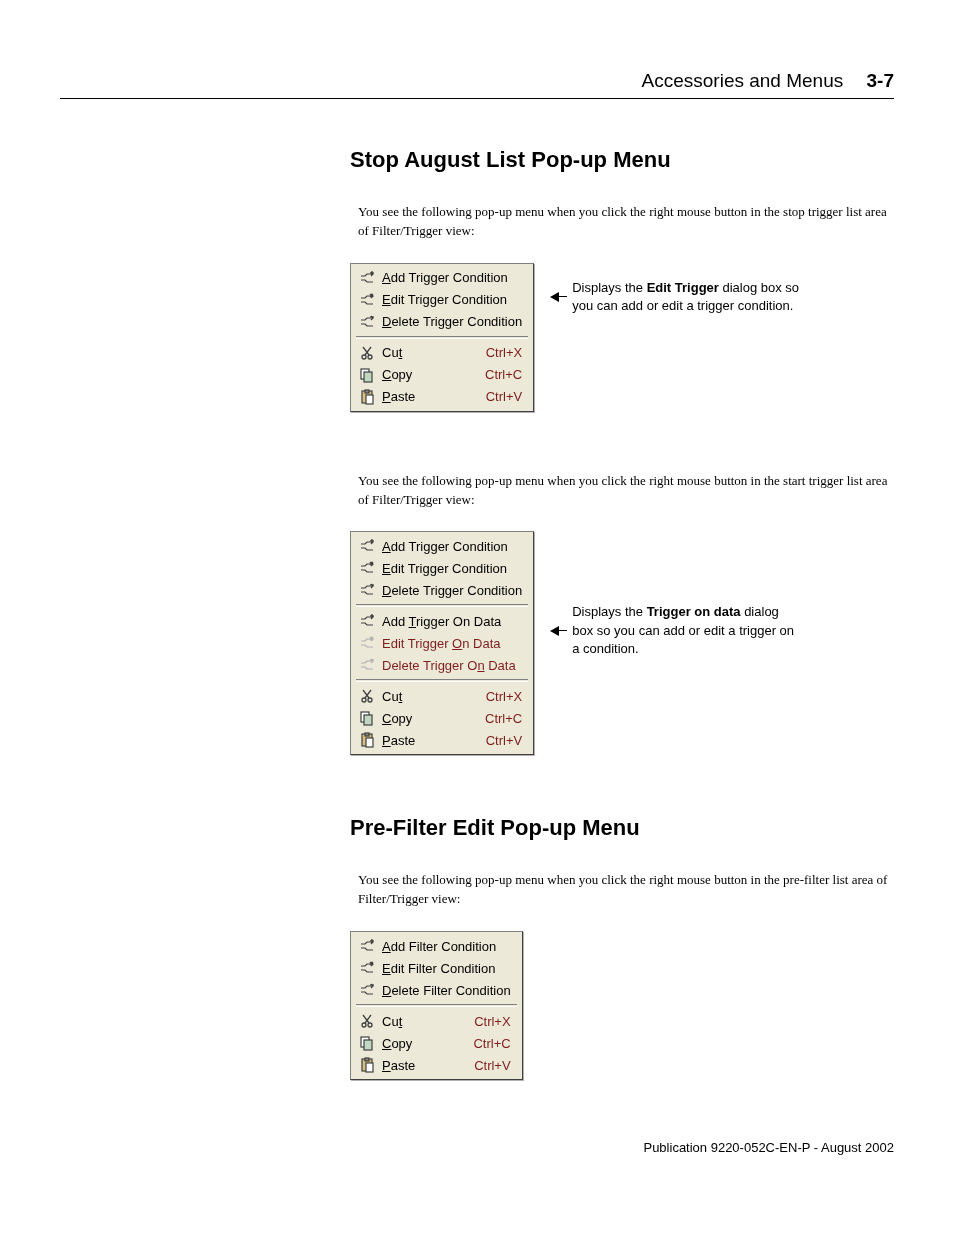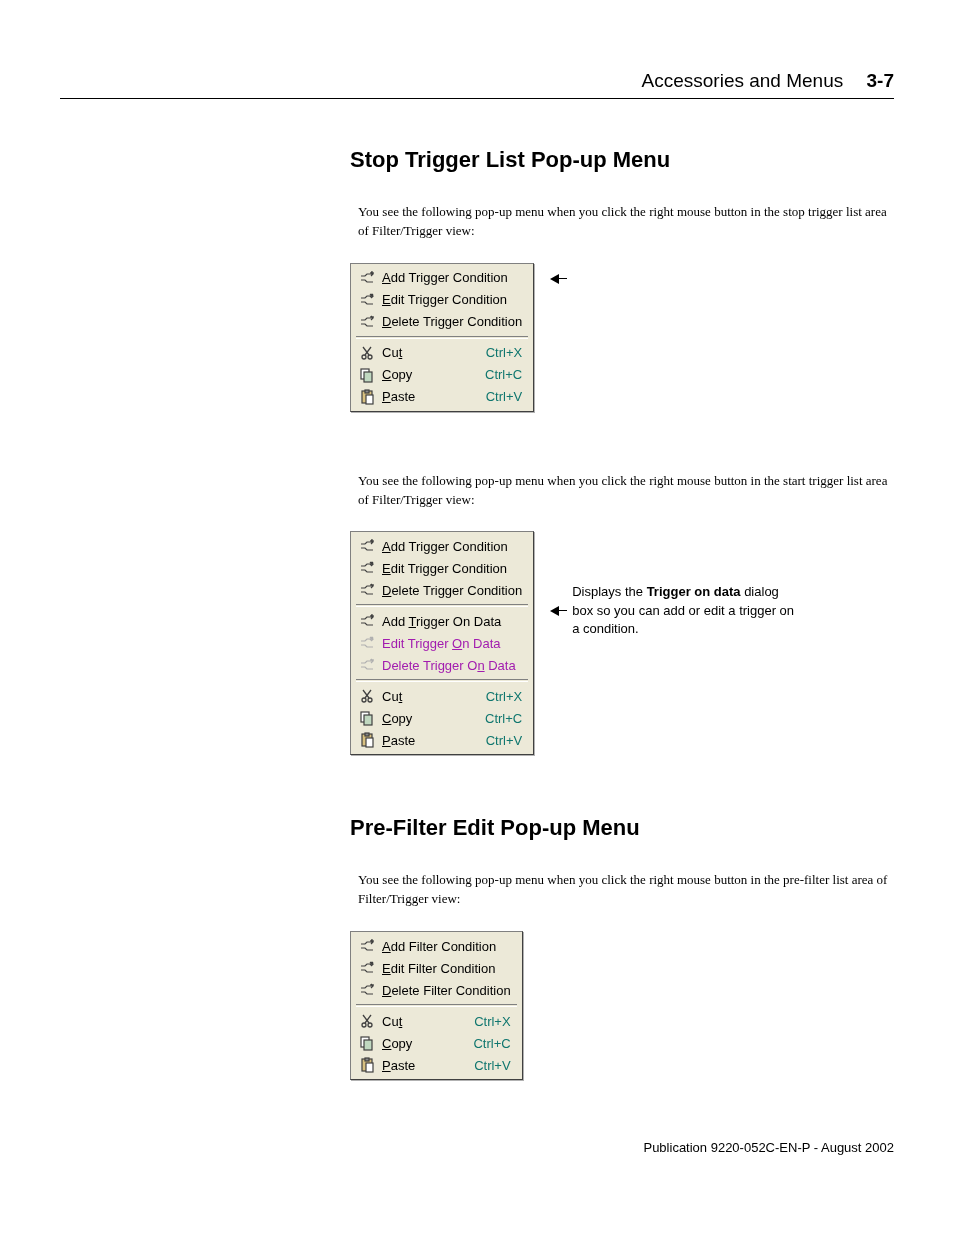--- a/index.html
+++ b/index.html
@@ -52,31 +52,31 @@
     font-family: Tahoma, Arial, sans-serif;
     font-size: 13px;
     color: #000;
   }
   .menu-item {
     display: flex;
     align-items: center;
     padding: 3px 8px 3px 4px;
     white-space: nowrap;
   }
-  .menu-item.disabled { color: #a21caf; }
+  .menu-item.disabled { color: #7f1d1d; }
   .menu-item .icon {
     width: 18px;
     height: 16px;
     margin-right: 6px;
     display: inline-flex;
     align-items: center;
     justify-content: center;
   }
   .menu-item .label { flex: 1; }
-  .menu-item .accel { margin-left: 30px; color: #0f766e; }
+  .menu-item .accel { margin-left: 30px; color: #7f1d1d; }
   .sep {
     height: 1px;
     margin: 3px 2px;
     border-top: 1px solid #808080;
     border-bottom: 1px solid #fff;
   }
   .u { text-decoration: underline; }
   .callout {
     font-size: 13px;
     line-height: 1.4;
@@ -113,21 +113,21 @@
 </head>
 <body>
 
 <div class="page">
   <div class="header-area">
     <span>Accessories and Menus</span>
     <span class="pg">3-7</span>
   </div>
 
   <div class="content" id="content">
-      <h2 class="section">Stop Trigger List Pop-up Menu</h2>
+      <h2 class="section">Stop August List Pop-up Menu</h2>
       <p class="body">You see the following pop-up menu when you click the right mouse button in the stop trigger list area of Filter/Trigger view:</p>
       <div class="fig-row">
         <div class="menu-box">
           <div class="menu-item">
             <span class="icon">
               <svg width="16" height="16" viewBox="0 0 16 16" stroke="#404040" fill="none" stroke-width="1.2">
       <path d="M2 6 L6 6 L8 4 L14 4"></path>
       <path d="M2 10 L6 10 L8 12 L14 12"></path>
       <polyline points="12,2 14,4 12,6" fill="none"></polyline>
       <line x1="11" y1="3" x2="15" y2="3"></line>
@@ -187,21 +187,21 @@
               <svg width="16" height="16" viewBox="0 0 16 16" stroke="#404040" fill="#d8c080" stroke-width="1.2">
       <rect x="3" y="2" width="10" height="12"></rect>
                 <rect x="6" y="1" width="4" height="3" fill="#888"></rect>
       <rect x="7" y="6" width="7" height="9" fill="#fff"></rect>
     </svg>
             </span>
             <span class="label"><span class="u">P</span>aste</span>
             <span class="accel">Ctrl+V</span>
           </div>
         </div>
-        <div class="callout" style="margin-left: 18px; margin-top: 16px;"><span class="arrow"></span></div>
+        <div class="callout" style="margin-left: 18px; margin-top: 16px;"><span class="arrow"></span><span>Displays the <b>Edit Trigger</b> dialog box so you can add or edit a trigger condition.</span></div>
       </div>
       <p class="body">You see the following pop-up menu when you click the right mouse button in the start trigger list area of Filter/Trigger view:</p>
       <div class="fig-row">
         <div class="menu-box">
           <div class="menu-item">
             <span class="icon">
               <svg width="16" height="16" viewBox="0 0 16 16" stroke="#404040" fill="none" stroke-width="1.2">
       <path d="M2 6 L6 6 L8 4 L14 4"></path>
       <path d="M2 10 L6 10 L8 12 L14 12"></path>
       <polyline points="12,2 14,4 12,6" fill="none"></polyline>
@@ -298,21 +298,21 @@
               <svg width="16" height="16" viewBox="0 0 16 16" stroke="#404040" fill="#d8c080" stroke-width="1.2">
       <rect x="3" y="2" width="10" height="12"></rect>
                 <rect x="6" y="1" width="4" height="3" fill="#888"></rect>
       <rect x="7" y="6" width="7" height="9" fill="#fff"></rect>
     </svg>
             </span>
             <span class="label"><span class="u">P</span>aste</span>
             <span class="accel">Ctrl+V</span>
           </div>
         </div>
-        <div class="callout" style="margin-left: 18px; margin-top: 52px;"><span class="arrow"></span><span>Displays the <b>Trigger on data</b> dialog box so you can add or edit a trigger on a condition.</span></div>
+        <div class="callout" style="margin-left: 18px; margin-top: 72px;"><span class="arrow"></span><span>Displays the <b>Trigger on data</b> dialog box so you can add or edit a trigger on a condition.</span></div>
       </div>
       <h2 class="section">Pre-Filter Edit Pop-up Menu</h2>
       <p class="body">You see the following pop-up menu when you click the right mouse button in the pre-filter list area of Filter/Trigger view:</p>
       <div class="fig-row">
         <div class="menu-box">
           <div class="menu-item">
             <span class="icon">
               <svg width="16" height="16" viewBox="0 0 16 16" stroke="#404040" fill="none" stroke-width="1.2">
       <path d="M2 6 L6 6 L8 4 L14 4"></path>
       <path d="M2 10 L6 10 L8 12 L14 12"></path>

